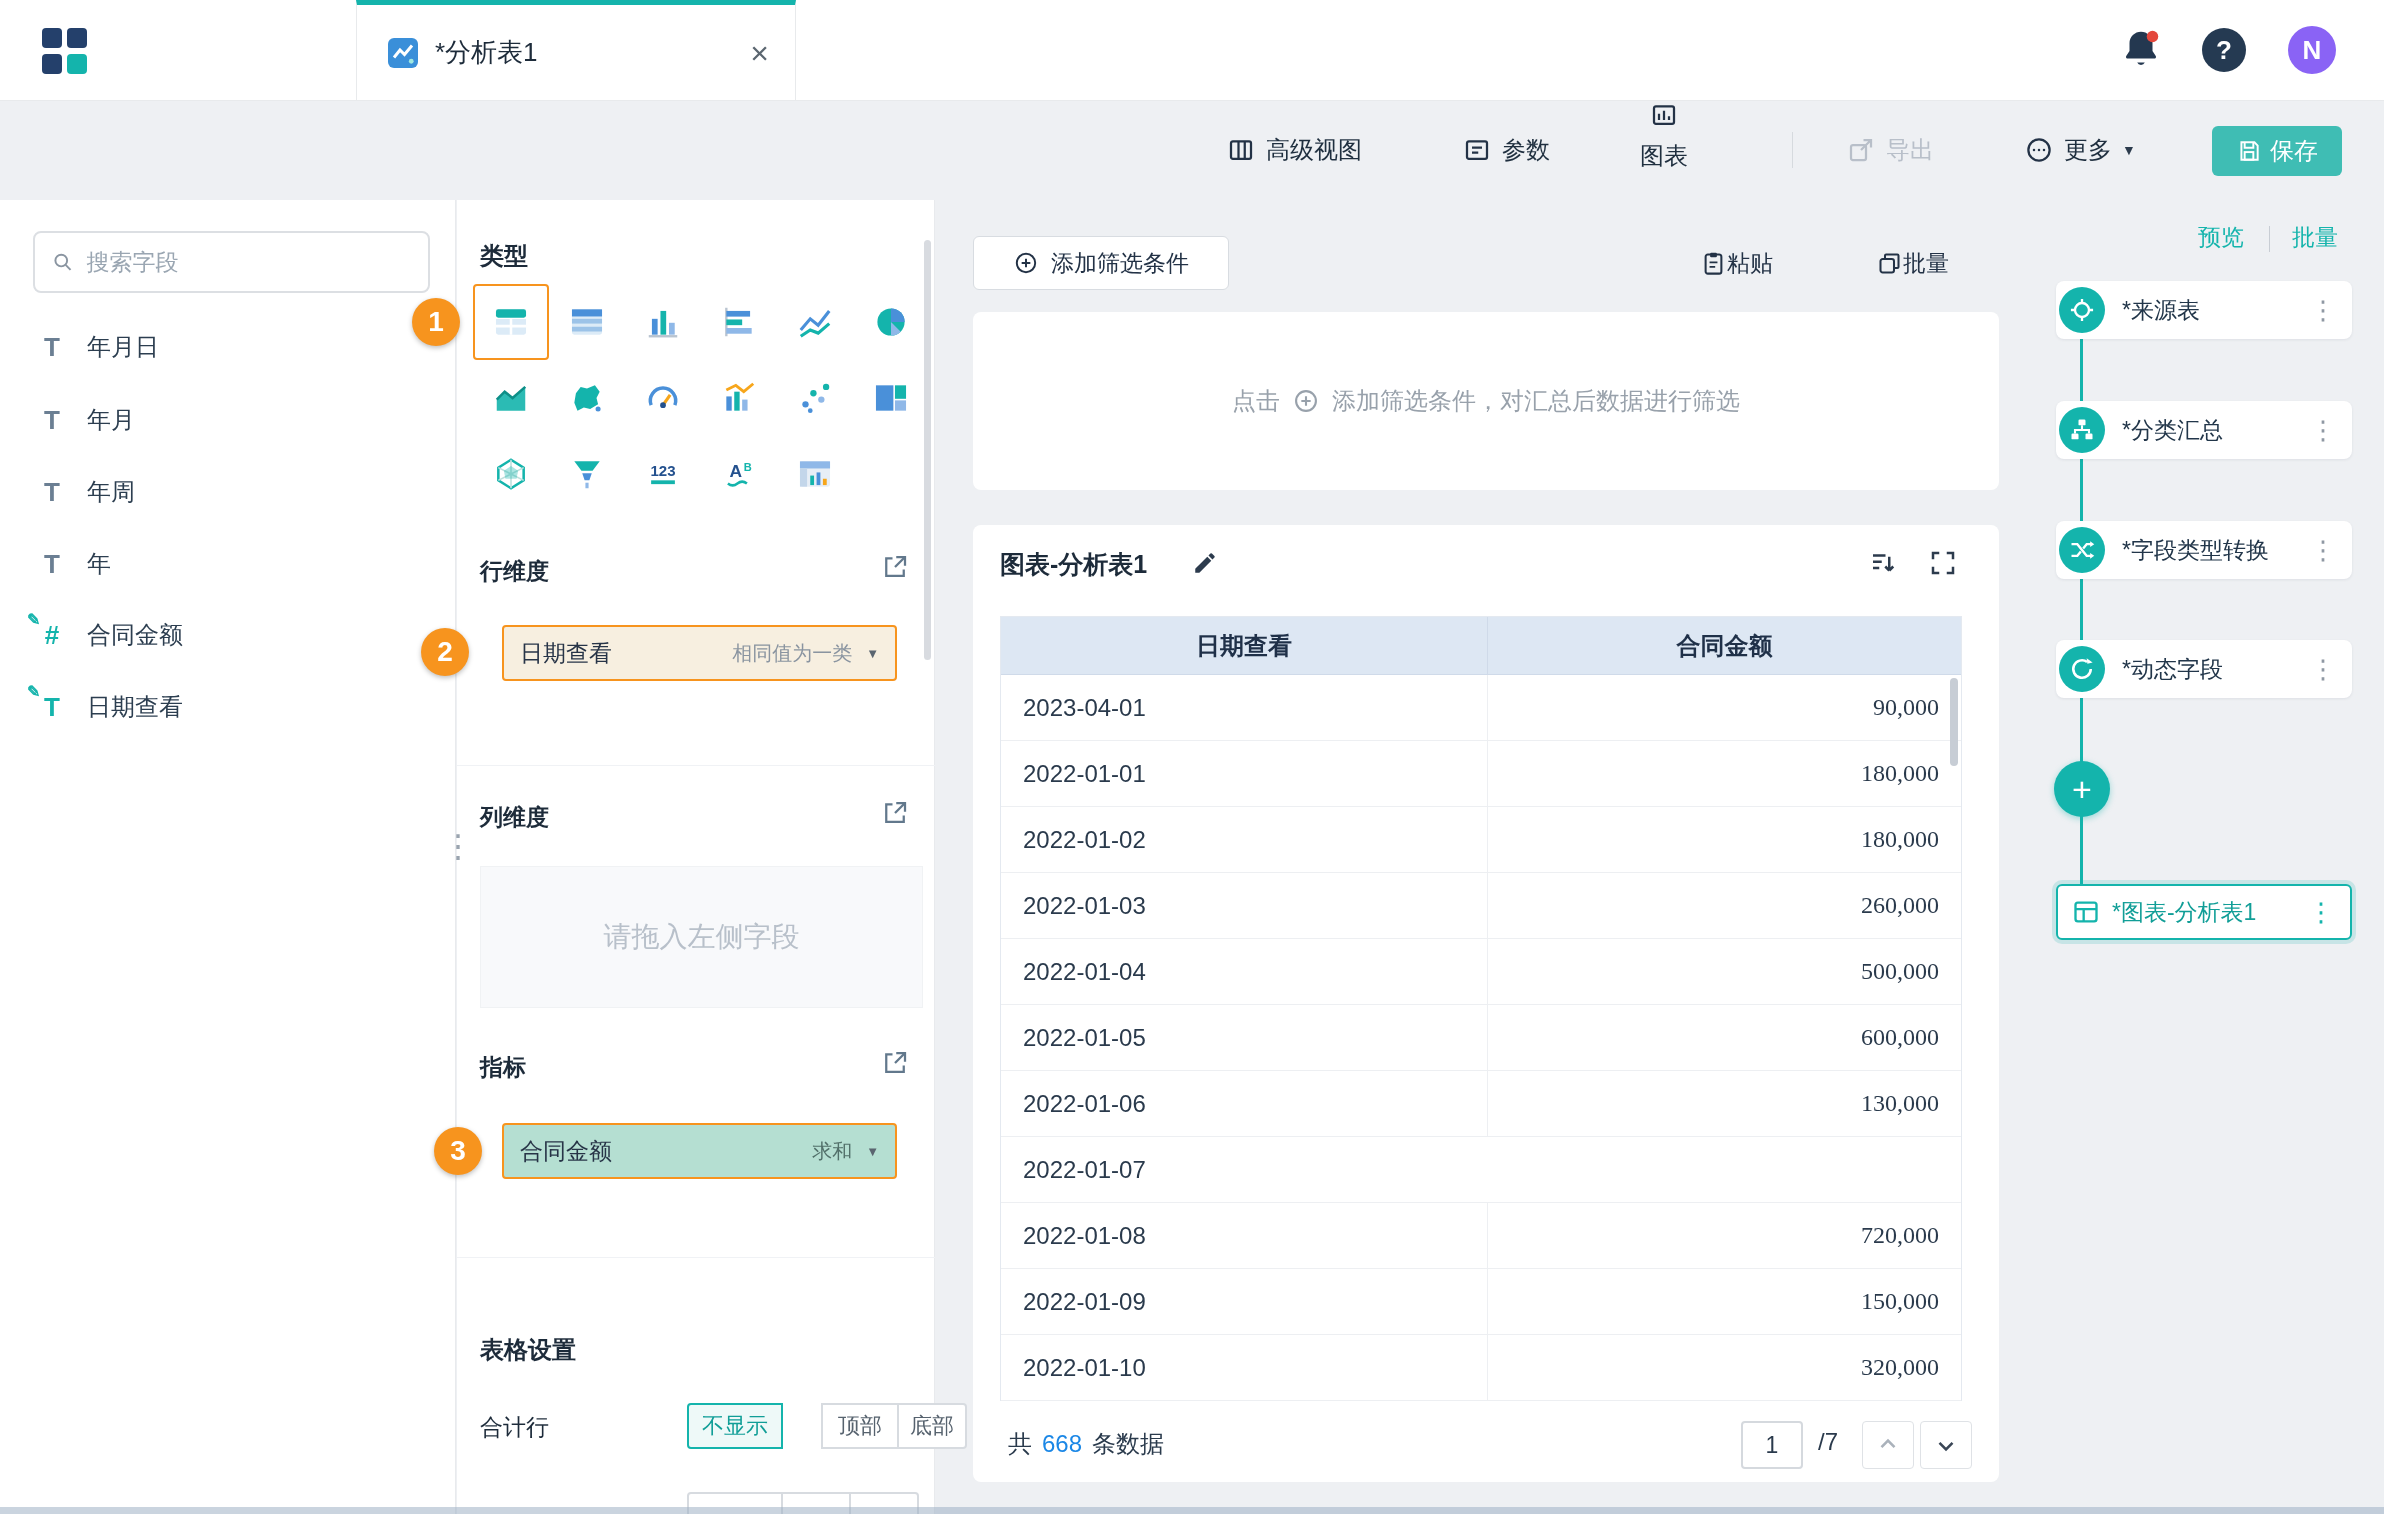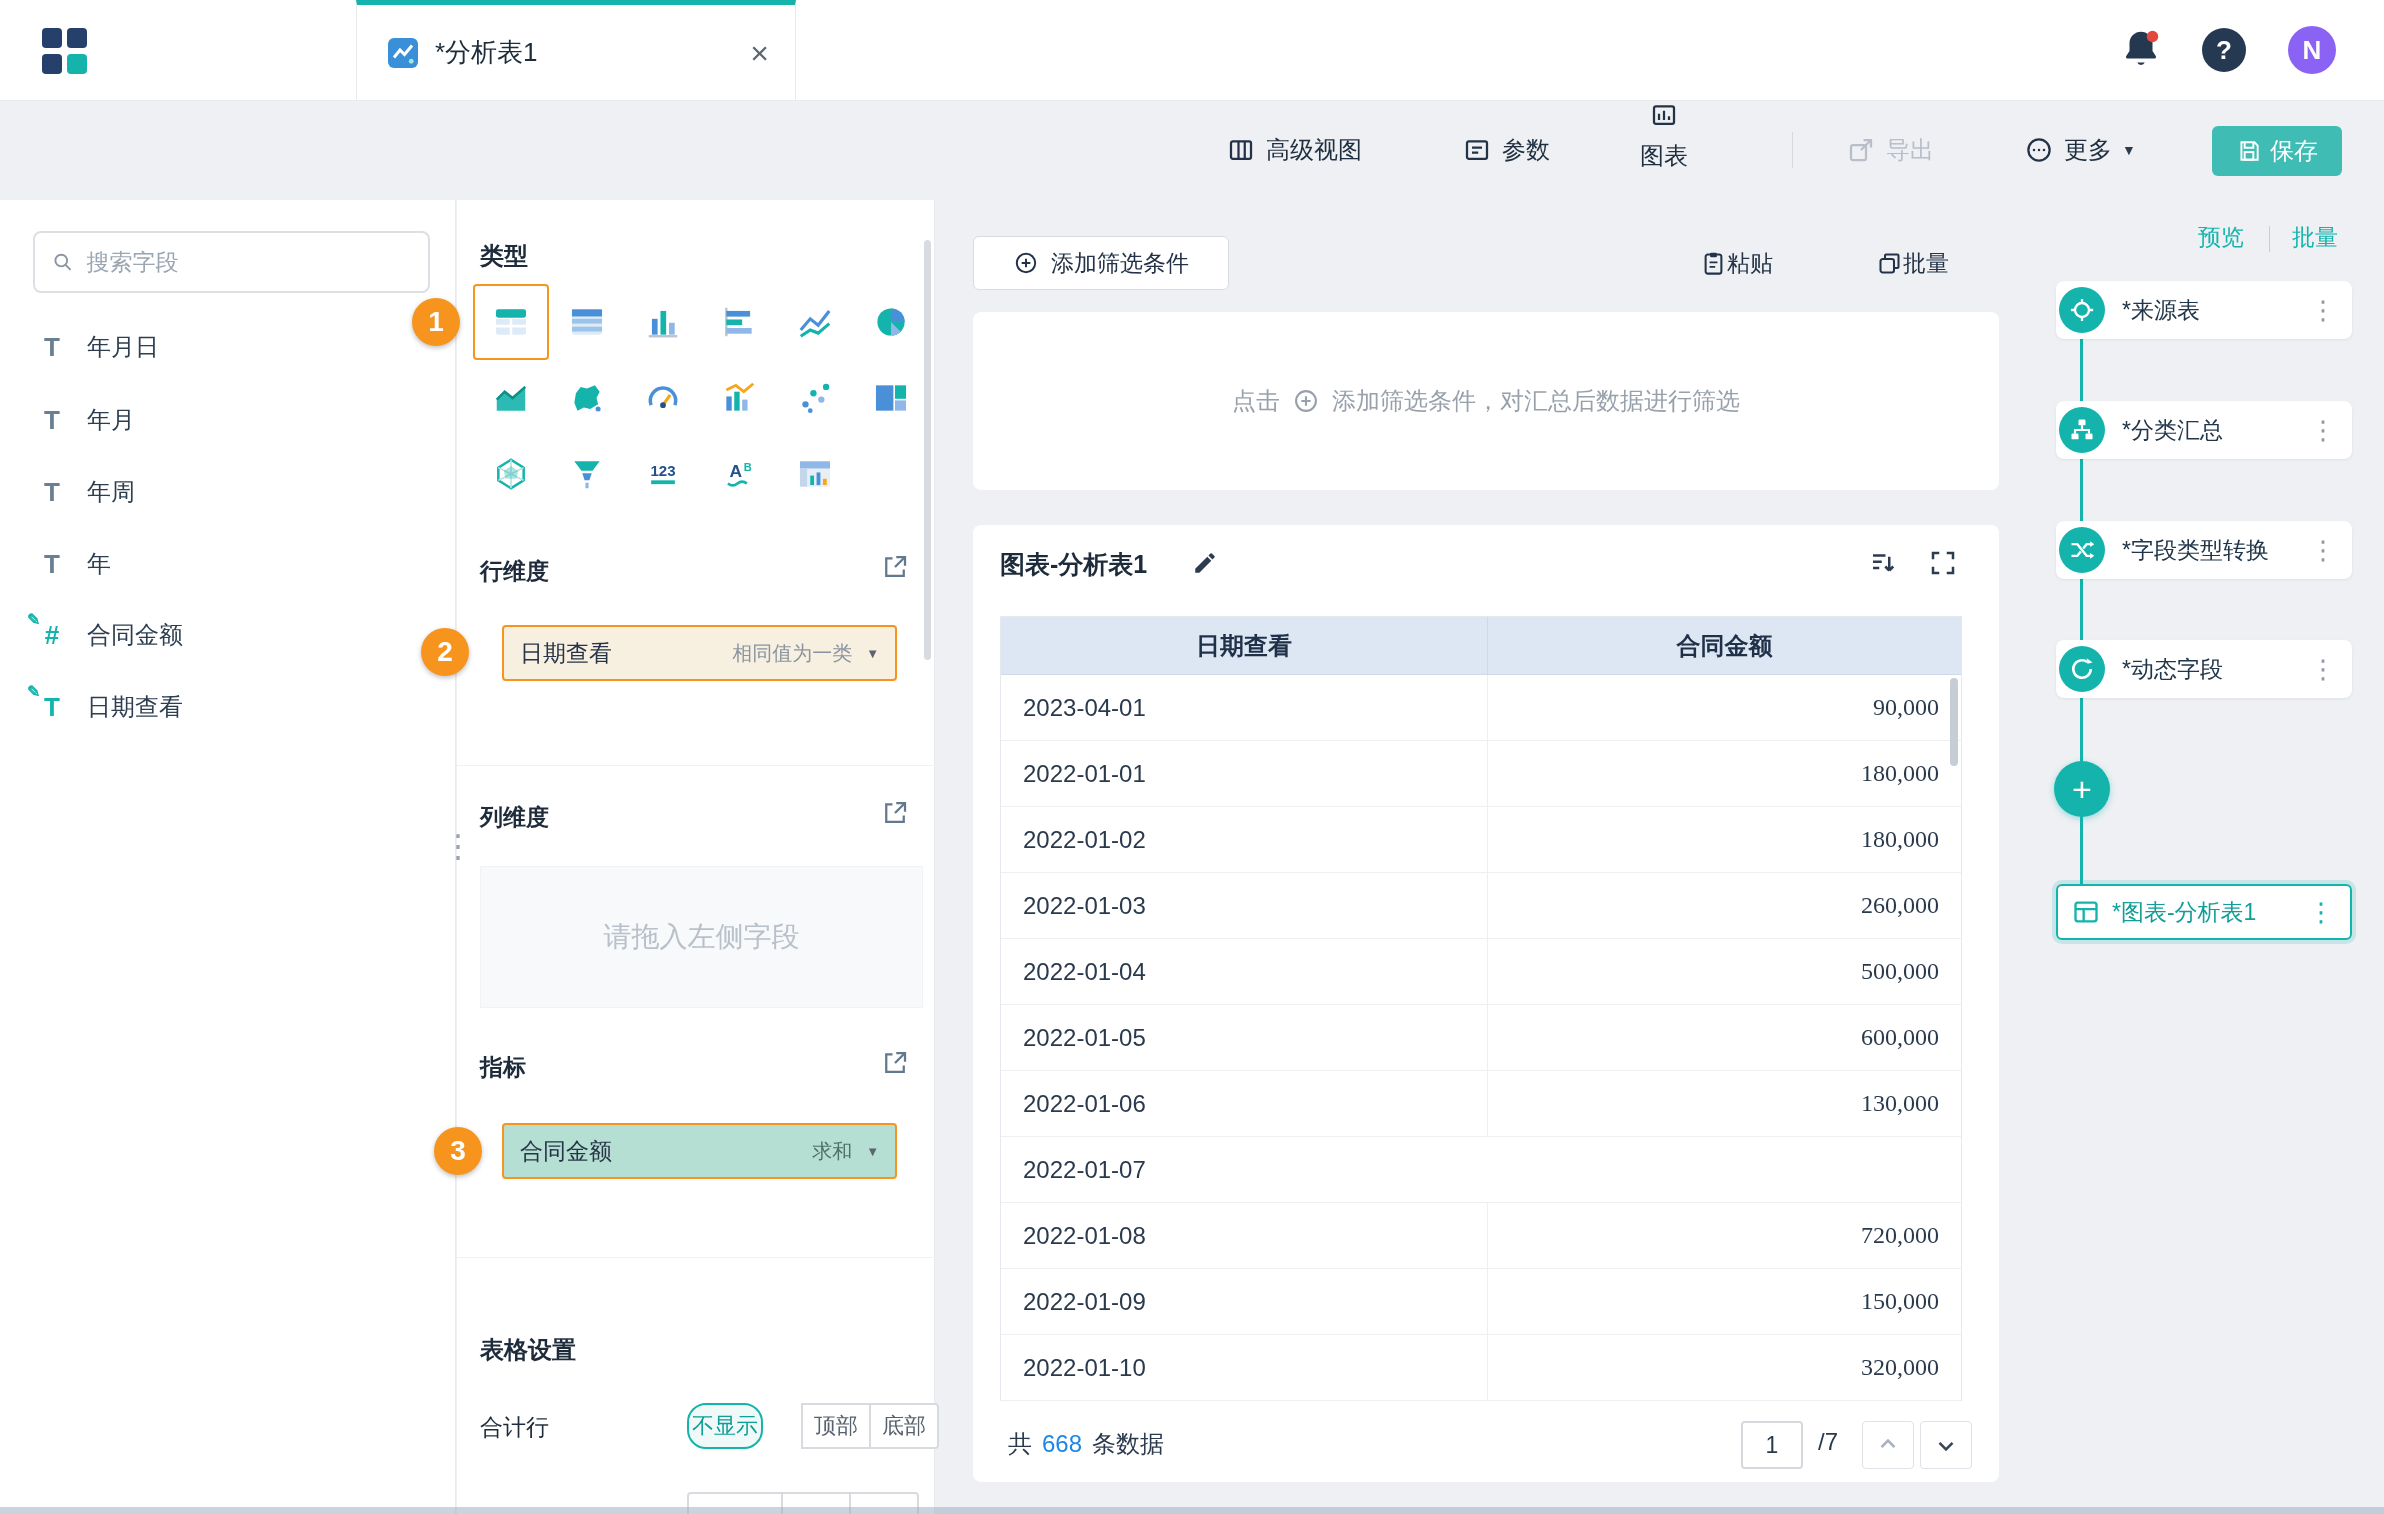--- a/index.html
+++ b/index.html
@@ -394,22 +394,22 @@
   <div class="chip metric" style="top:1123px;">
     <span class="chip-name">合同金额</span>
     <span class="chip-sub">求和</span>
     <span class="caret">▼</span>
   </div>
   <div class="hline" style="left:457px;top:1257px;width:478px;"></div>
 
   <div class="section-title" style="left:480px;top:1334px;">表格设置</div>
   <div class="section-label" style="left:480px;top:1412px;">合计行</div>
   <div class="seg" style="left:687px;top:1403px;">
-    <div class="opt sel" style="width:76px;border-radius:19px;">不显示</div>
-    <div class="opt" style="width:70px;margin-left:38px;">顶部</div>
+    <div class="opt sel" style="width:96px;">不显示</div>
+    <div class="opt" style="width:78px;margin-left:38px;">顶部</div>
     <div class="opt" style="width:70px;">底部</div>
   </div>
   <div class="seg" style="left:687px;top:1492px;">
     <div class="opt" style="width:96px;height:40px;"></div>
     <div class="opt" style="width:70px;height:40px;"></div>
     <div class="opt" style="width:70px;height:40px;"></div>
   </div>
 
   <div class="add-filter-btn">
     <svg viewBox="0 0 24 24" width="26" height="26">

